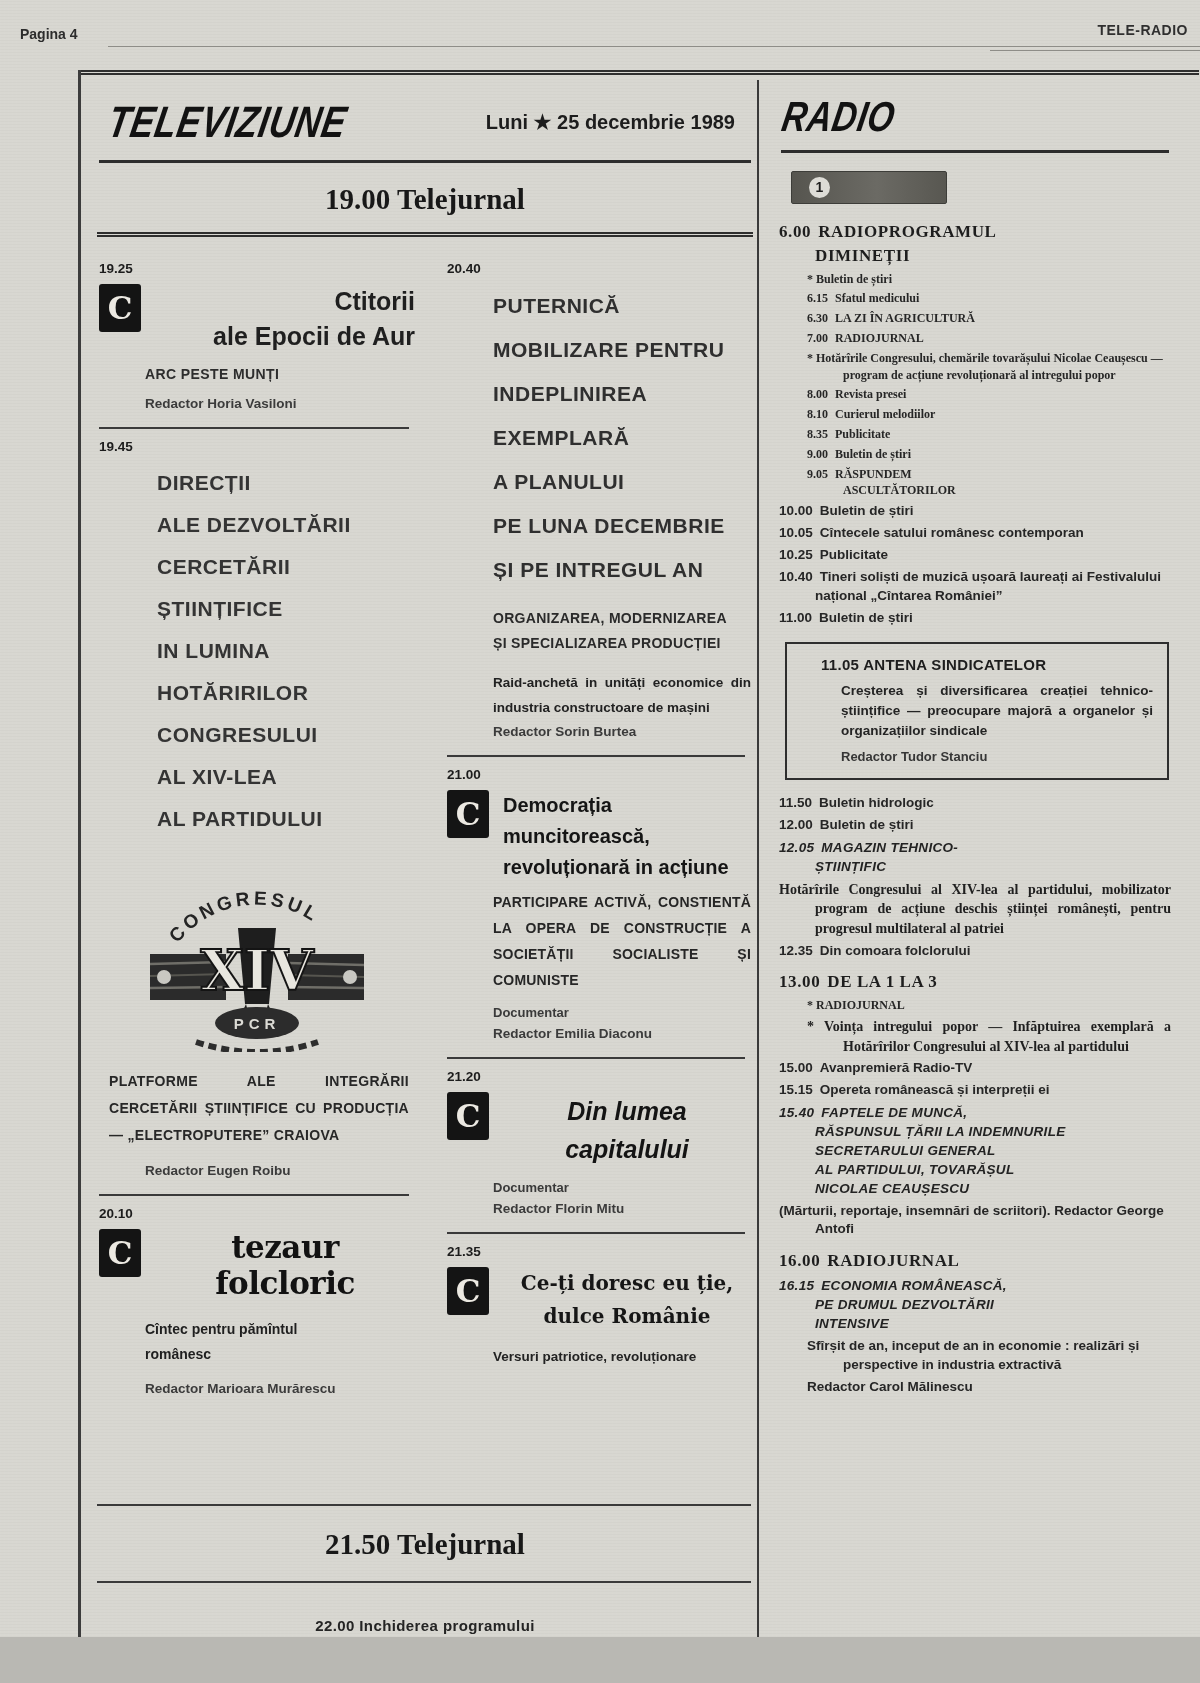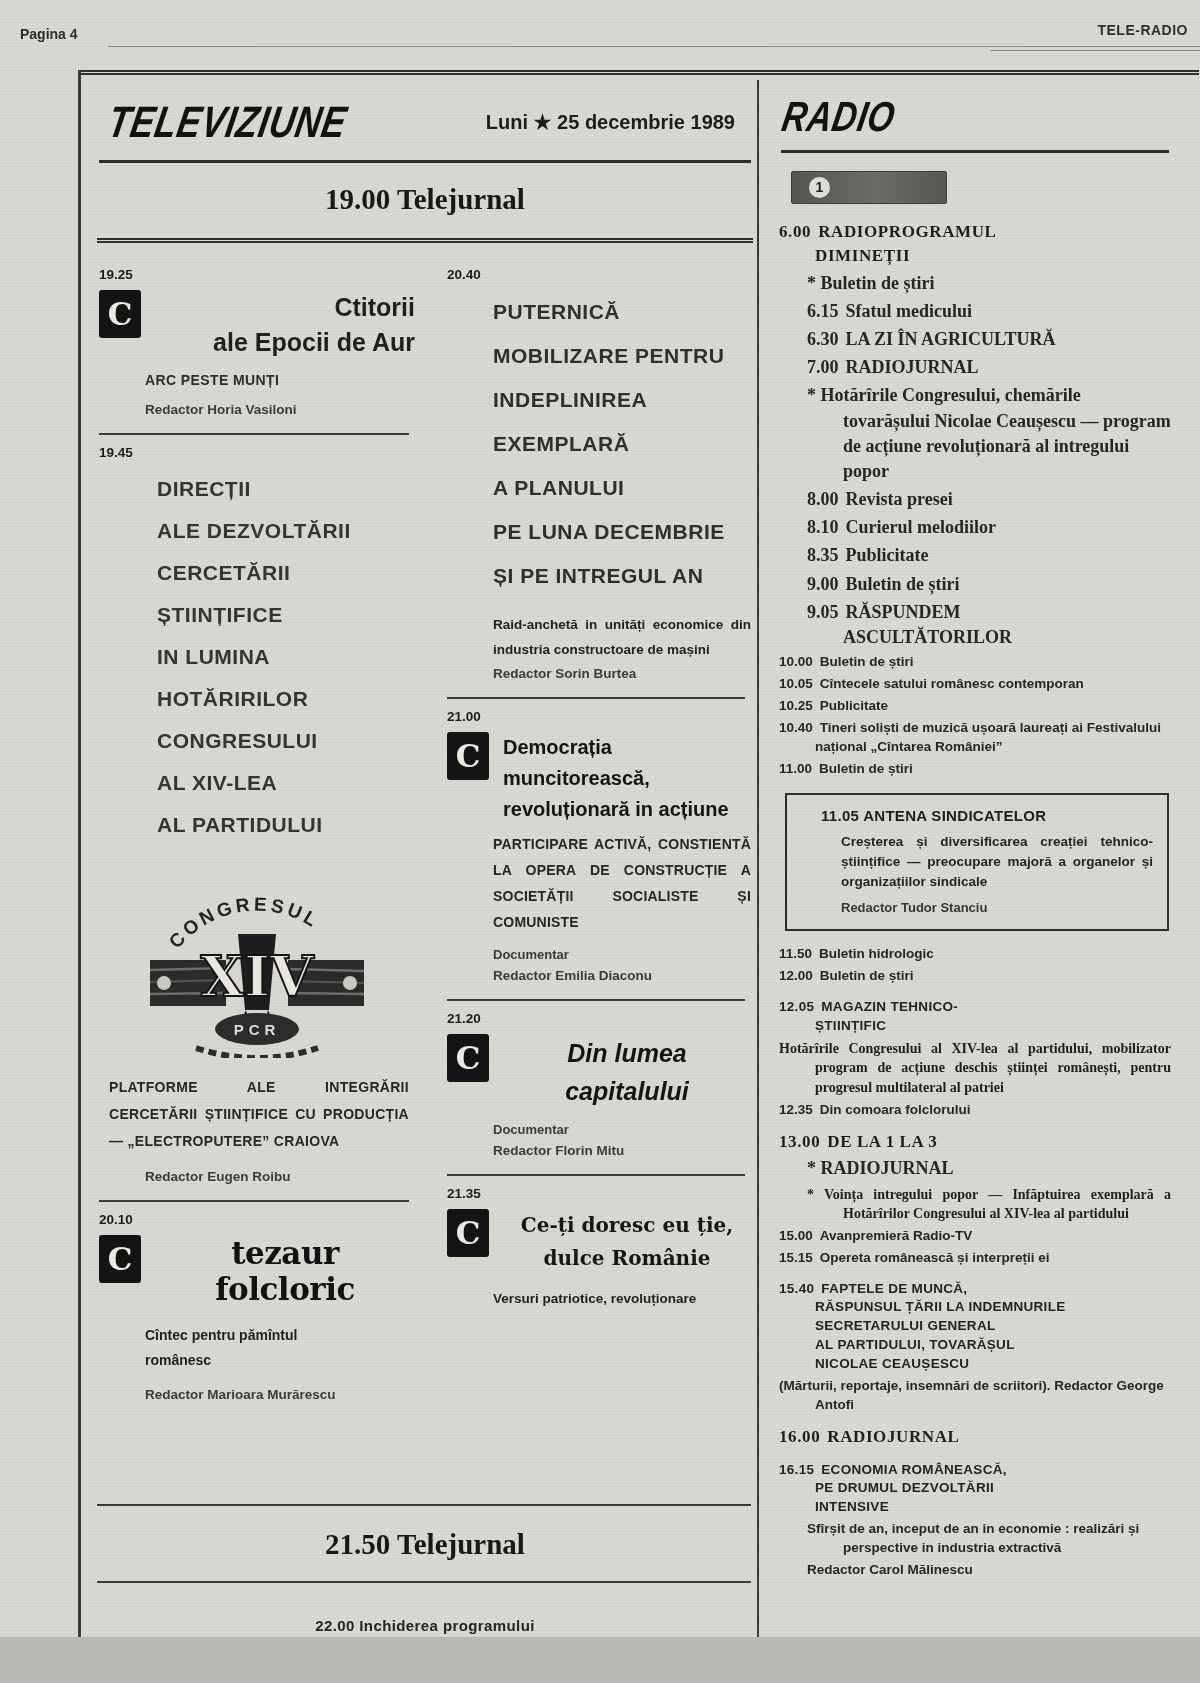--- a/index.html
+++ b/index.html
@@ -20,21 +20,21 @@
 
   .tv-area{width:676px;box-sizing:border-box;padding:6px 4px 0 16px;display:flex;flex-direction:column;}
   .radio-area{flex:1;border-left:2.5px solid #3a3a3a;box-sizing:border-box;padding:14px 28px 0 20px;}
 
   .tv-head{display:flex;justify-content:space-between;align-items:center;padding:14px 14px 16px 8px;}
   .slant-logo{font:italic 900 44px/1 "Liberation Sans",sans-serif;color:#121212;
               transform:skewX(-10deg) scaleX(.8);transform-origin:left bottom;white-space:nowrap;letter-spacing:1px;}
   .tv-date{font:700 20px "Liberation Sans",sans-serif;color:#1d1d1d;padding-right:4px;}
   .rule-thick{border-top:3px solid #2d2d2d;margin:0 2px;}
   .rule{border-top:2.5px solid #3a3a3a;margin:12px 6px 4px 0;}
-  .tv-open{text-align:center;font:700 29px "Liberation Serif",serif;color:#181818;padding:20px 0 22px;}
+  .tv-open{text-align:center;font:700 29px "Liberation Serif",serif;color:#181818;padding:20px 0 16px;}
 
   .tv-cols{display:flex;min-height:1152px;}
   .col-left{width:332px;box-sizing:border-box;padding:14px 14px 0 2px;}
   .col-mid{flex:1;box-sizing:border-box;padding:14px 2px 0 18px;}
 
   .ptime{font:700 13.5px "Liberation Sans",sans-serif;color:#1c1c1c;margin:10px 0 8px;}
   .phead{display:flex;gap:14px;align-items:flex-start;margin:2px 0 6px;}
   .cbadge{width:42px;height:48px;background:#141414;color:#ece9e2;display:flex;align-items:center;justify-content:center;
           font:700 31px "DejaVu Serif",serif;flex:none;border-radius:3px;}
   .pre{white-space:pre-line;}
@@ -64,23 +64,23 @@
   .radio-head{padding:2px 0 12px;}
   .ch-badge{width:154px;height:31px;background:linear-gradient(90deg,#56554f,#6b6a64 55%,#585751);
             border:1px solid #3d3d39;border-radius:2px;display:flex;align-items:center;margin:18px 0 16px 12px;}
   .ch-circle{width:21px;height:21px;border-radius:50%;background:#dddcd6;color:#1e1e1e;font:700 14px/21px "Liberation Sans",sans-serif;
              text-align:center;margin-left:17px;}
   .radio-list{margin-top:4px;}
   .ri{font:700 13.5px/1.4 "Liberation Sans",sans-serif;color:#262626;padding-left:36px;text-indent:-36px;margin:3px 0;}
   .ri .t{padding-right:7px;}
   .ri .x{white-space:pre-line;}
   .ri.i-1{margin-left:28px;}
-  .ri.s-ser{font-family:"Liberation Serif",serif;font-size:18px;}
+  .ri.s-ser{font-family:"Liberation Serif",serif;font-size:12px;}
   .ri.s-sc{font-family:"Liberation Serif",serif;font-size:17px;letter-spacing:.6px;margin-top:10px;color:#1e1e1e;}
-  .ri.s-caps{letter-spacing:.3px;margin-top:12px;color:#232323;}
+  .ri.s-caps{letter-spacing:.3px;margin-top:4px;color:#232323;font-style:italic;}
   .ri.s-desc{font-family:"Liberation Serif",serif;font-size:14px;text-align:justify;color:#1f1f1f;}
   .radio-box{border:2.5px solid #2e2e2e;padding:12px 14px 14px;margin:14px 2px 14px 6px;}
   .rb-head{font:700 15px "Liberation Sans",sans-serif;color:#1d1d1d;letter-spacing:.3px;margin-left:20px;}
   .rb-body{font:700 13.5px/1.5 "Liberation Sans",sans-serif;color:#242424;text-align:justify;margin:8px 0 0 40px;}
   .rb-red{font:700 13px "Liberation Sans",sans-serif;color:#363636;margin:8px 0 0 40px;}
 </style>
 </head>
 <body>
 
 <div class="page">
@@ -174,20 +174,22 @@
 
           <div class="col-mid">
             <div class="ptime">20.40</div>
             <div class="biglist-m pre">PUTERNICĂ
 MOBILIZARE PENTRU
 INDEPLINIREA
 EXEMPLARĂ
 A PLANULUI
 PE LUNA DECEMBRIE
 ȘI PE INTREGUL AN</div>
+            <div class="caps-sub pre">ORGANIZAREA, MODERNIZAREA
+ȘI SPECIALIZAREA PRODUCȚIEI</div>
             <div class="raid">Raid-anchetă in unități economice din industria constructoare de mașini</div>
             <div class="pred" style="margin-top:4px">Redactor Sorin Burtea</div>
             <div class="rule"></div>
 
             <div class="ptime">21.00</div>
             <div class="phead">
               <div class="cbadge">C</div>
               <div class="demtitle pre">Democrația muncitorească,
 revoluționară in acțiune</div>
             </div>

